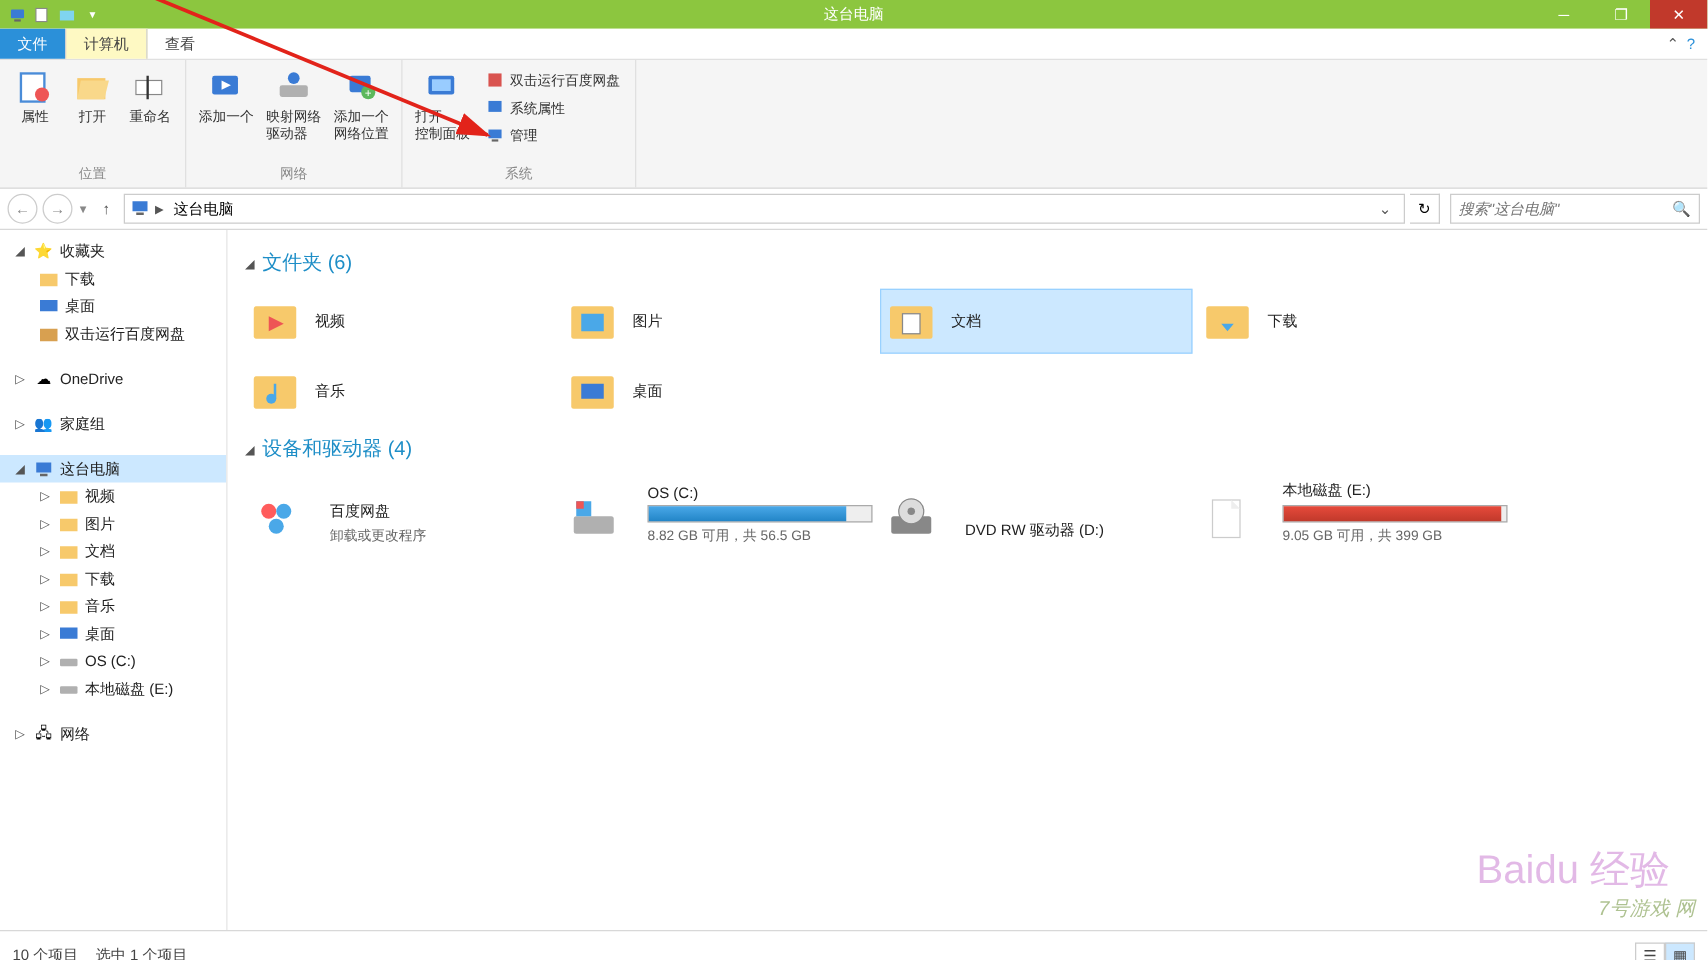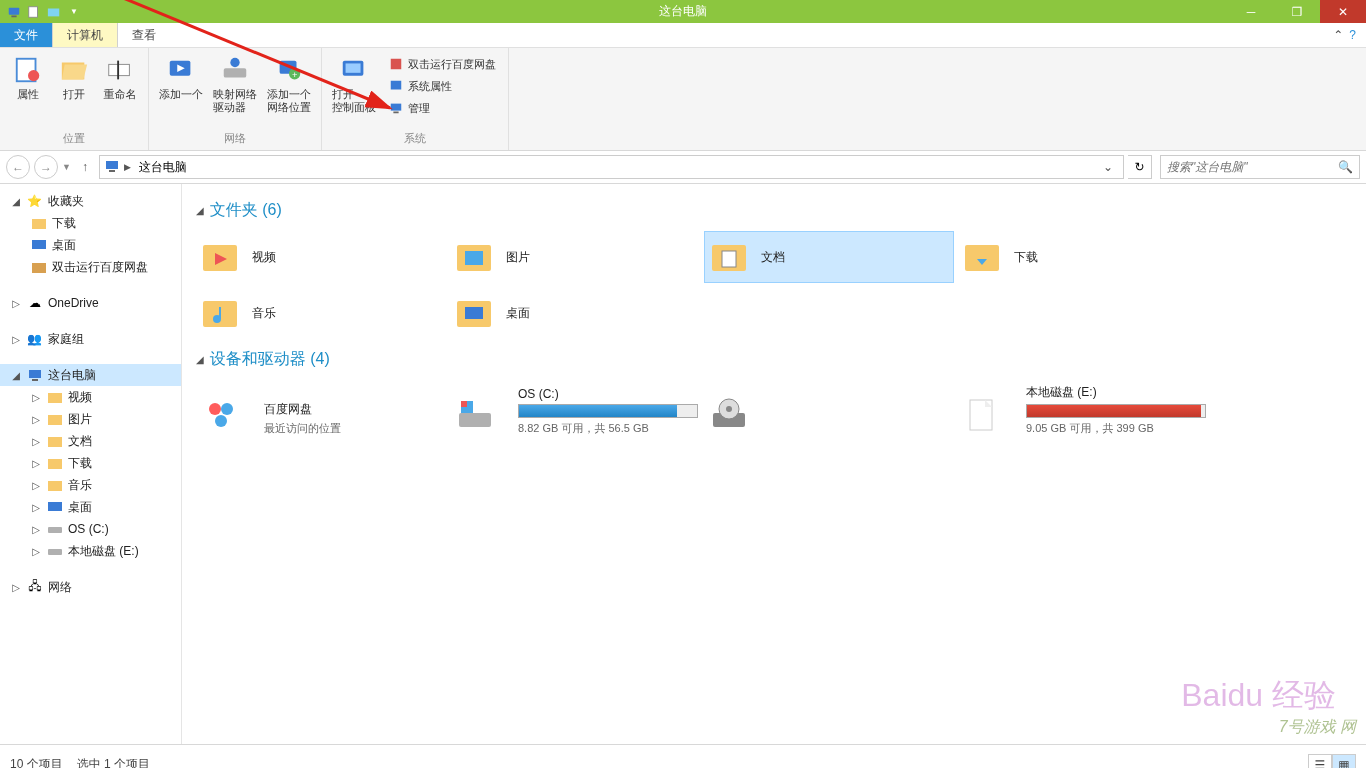--- a/index.html
+++ b/index.html
@@ -491,21 +491,21 @@
         <div class="drive-item">
           <div class="icon">
               <svg width="40" height="40" viewBox="0 0 40 40">
                 <circle cx="14" cy="14" r="6" fill="#ff5c5c"></circle>
                 <circle cx="26" cy="14" r="6" fill="#4aa8e8"></circle>
                 <circle cx="20" cy="26" r="6" fill="#4aa8e8"></circle>
               </svg>
             </div>
           <div class="info">
               <div class="name">百度网盘</div>
-              <div class="subtitle">最近访问的位置</div>
+              <div class="subtitle">卸载或更改程序</div>
             </div>
         </div>
         <div class="drive-item">
           <div class="icon">
               <svg width="40" height="40" viewBox="0 0 40 40">
                 <rect x="4" y="18" width="32" height="14" fill="#b0b0b0" rx="2"></rect>
                 <rect x="6" y="6" width="12" height="12" fill="#4aa8e8"></rect>
                 <rect x="6" y="6" width="6" height="6" fill="#e55"></rect>
               </svg>
             </div>
@@ -518,20 +518,23 @@
           </div>
         </div>
         <div class="drive-item">
           <div class="icon">
               <svg width="40" height="40" viewBox="0 0 40 40">
                 <rect x="4" y="18" width="32" height="14" fill="#888" rx="2"></rect>
                 <circle cx="20" cy="14" r="10" fill="#ddd" stroke="#888"></circle>
                 <circle cx="20" cy="14" r="3" fill="#888"></circle>
               </svg>
             </div>
+          <div class="info">
+              <div class="name">DVD RW 驱动器 (D:)</div>
+            </div>
         </div>
         <div class="drive-item">
           <div class="icon">
               <svg width="40" height="40" viewBox="0 0 40 40">
                 <rect x="7" y="5" width="22" height="30" fill="#fff" stroke="#ccc"></rect>
                 <polygon points="22,5 29,12 22,12" fill="#eee"></polygon>
               </svg>
             </div>
           <div class="info">
             <div class="name">本地磁盘 (E:)</div>

